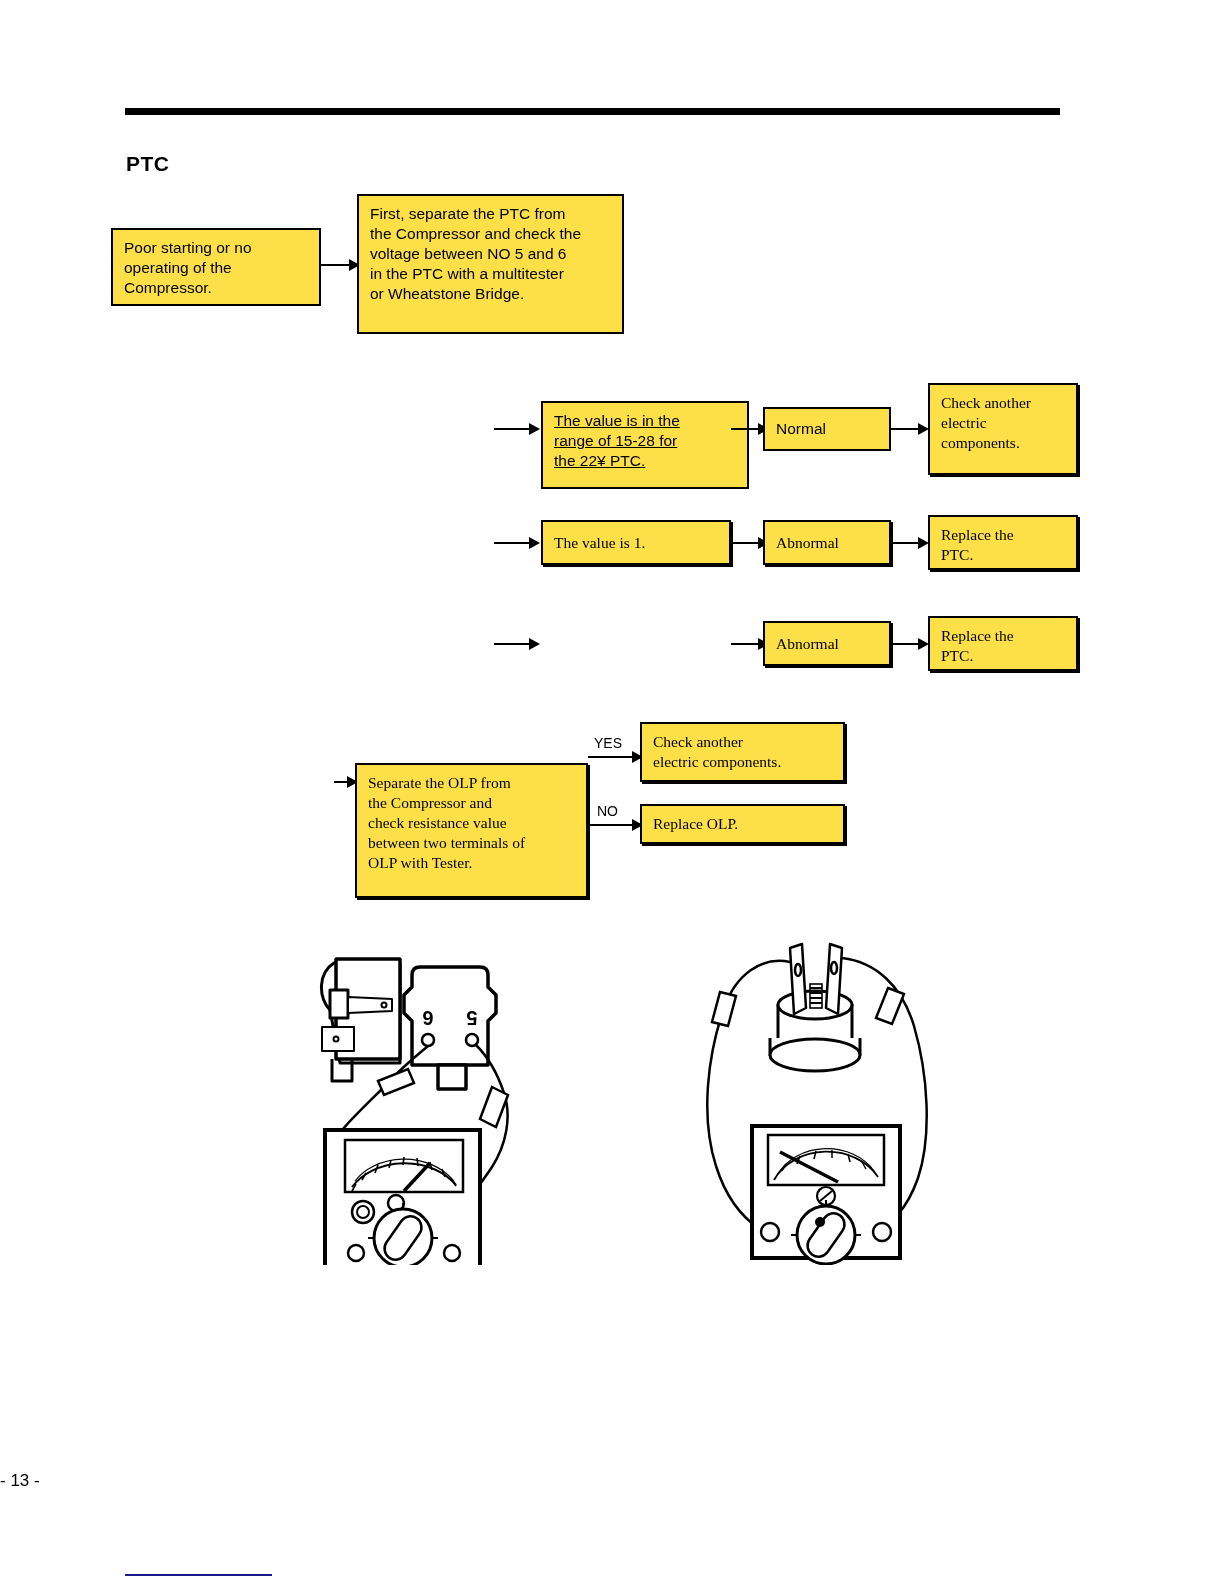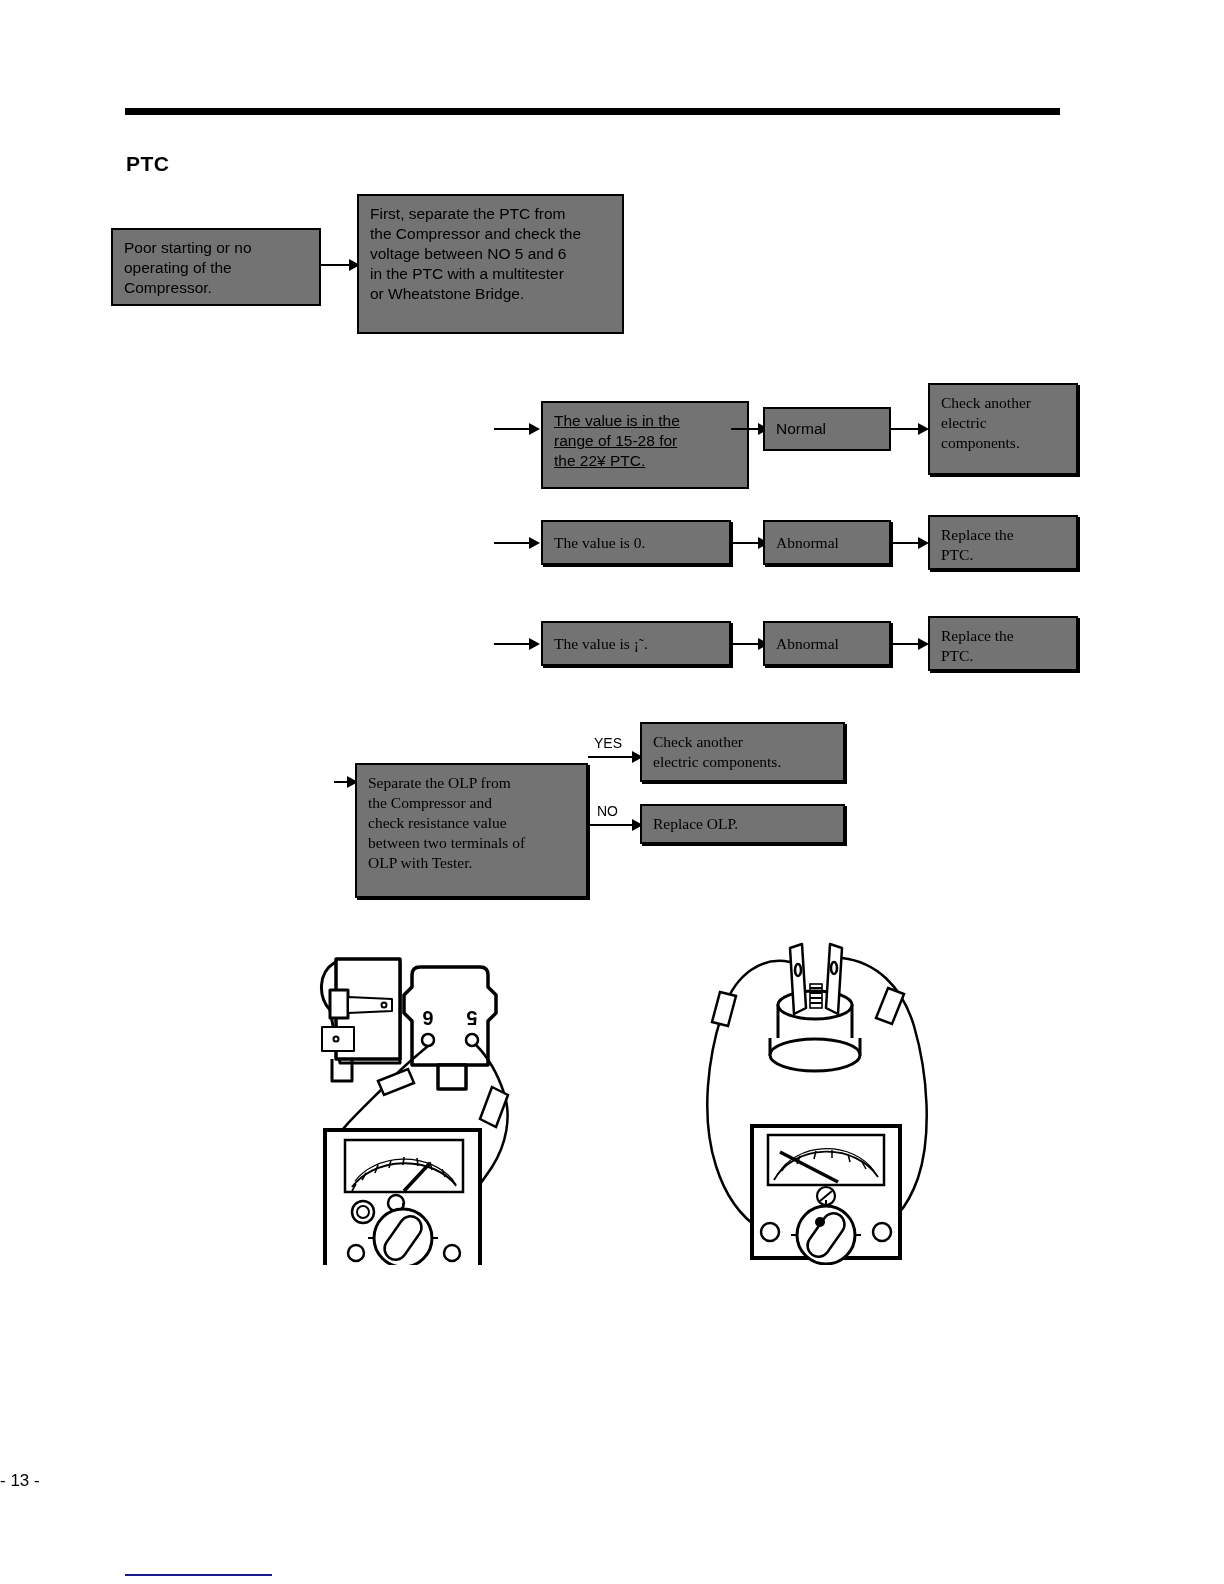--- a/index.html
+++ b/index.html
@@ -37,21 +37,21 @@
     top: 152px;
     font-size: 21px;
     font-weight: bold;
     letter-spacing: 0.5px;
   }
   
   .fbox {
     position: absolute;
     box-sizing: border-box;
     border: 2px solid #000000;
-    background: #737373;
+    background: #fde047;
     font-size: 15.5px;
     line-height: 20px;
     padding: 8px 11px;
     white-space: pre-line;
   }
   .fbox.vcenter {
     display: flex;
     align-items: center;
   }
   .fbox.shadow {
@@ -138,34 +138,33 @@
   <div class="fbox vcenter" style="left:763px; top:407px; width:128px; height:44px;text-align:center;">Normal</div>
 
   <div class="ln hln" style="left:891px; top:428px; width:30px;"></div>
   <div class="arrow-r" style="left:918px; top:423px;"></div>
   <div class="fbox shadow" style="left:928px; top:383px; width:150px; height:92px;">Check another
 electric
 components.</div>
 
   <div class="ln hln" style="left:494px; top:542px; width:38px;"></div>
   <div class="arrow-r" style="left:529px; top:537px;"></div>
-  <div class="fbox vcenter shadow" style="left:541px; top:520px; width:190px; height:45px;">The value is 0.</div>
+  <div class="fbox vcenter shadow" style="left:541px; top:520px; width:190px; height:45px;">The value is 1.</div>
 
   <div class="ln hln" style="left:731px; top:542px; width:30px;"></div>
   <div class="arrow-r" style="left:758px; top:537px;"></div>
   <div class="fbox vcenter shadow" style="left:763px; top:520px; width:128px; height:45px;">Abnormal</div>
 
   <div class="ln hln" style="left:891px; top:542px; width:30px;"></div>
   <div class="arrow-r" style="left:918px; top:537px;"></div>
   <div class="fbox shadow" style="left:928px; top:515px; width:150px; height:55px;">Replace the
 PTC.</div>
 
   <div class="ln hln" style="left:494px; top:643px; width:38px;"></div>
   <div class="arrow-r" style="left:529px; top:638px;"></div>
-  <div class="fbox vcenter shadow" style="left:541px; top:621px; width:190px; height:45px;">The value is ¡˜.</div>
 
   <div class="ln hln" style="left:731px; top:643px; width:30px;"></div>
   <div class="arrow-r" style="left:758px; top:638px;"></div>
   <div class="fbox vcenter shadow" style="left:763px; top:621px; width:128px; height:45px;">Abnormal</div>
 
   <div class="ln hln" style="left:891px; top:643px; width:30px;"></div>
   <div class="arrow-r" style="left:918px; top:638px;"></div>
   <div class="fbox shadow" style="left:928px; top:616px; width:150px; height:55px;">Replace the
 PTC.</div>
 

